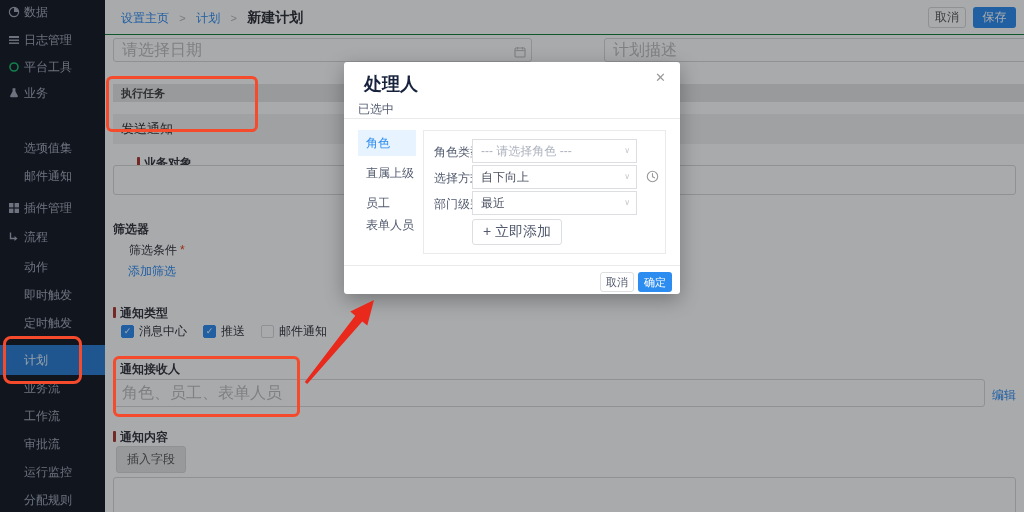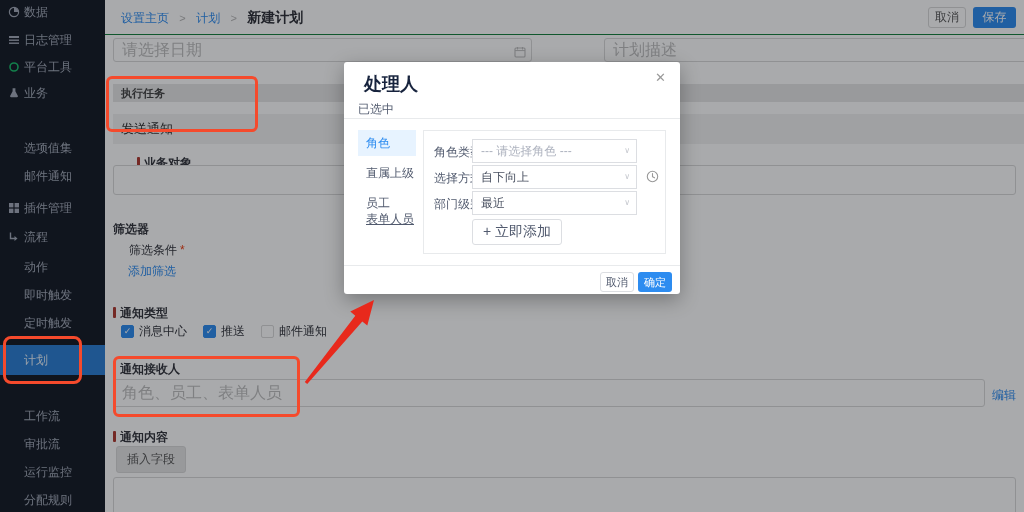--- a/index.html
+++ b/index.html
@@ -150,20 +150,23 @@
     </div>
     <div class="s-item" style="top:283px">
       <span class="lbl">即时触发</span>
     </div>
     <div class="s-item" style="top:311px">
       <span class="lbl">定时触发</span>
     </div>
     <div class="s-item active" style="top:345px">
       <span class="lbl">计划</span>
     </div>
+    <div class="s-item" style="top:376px">
+      <span class="lbl">业务流</span>
+    </div>
     <div class="s-item" style="top:404px">
       <span class="lbl">工作流</span>
     </div>
     <div class="s-item" style="top:432px">
       <span class="lbl">审批流</span>
     </div>
     <div class="s-item" style="top:460px">
       <span class="lbl">运行监控</span>
     </div>
     <div class="s-item" style="top:488px">
@@ -242,21 +245,21 @@
 
   <div class="modal">
     <div class="m-title">处理人</div>
     <div class="m-close">✕</div>
     <div class="m-selected">已选中</div>
     <div class="m-div"></div>
 
     <div class="m-tab sel" style="top:68px;">角色</div>
     <div class="m-tab" style="top:98px;">直属上级</div>
     <div class="m-tab" style="top:128px;">员工</div>
-    <div class="m-tab" style="top:144px;text-decoration:underline;">表单人员</div>
+    <div class="m-tab" style="top:150px;">表单人员</div>
 
     <div class="m-panel">
       <div class="m-row-lbl" style="top:13px;">角色类型</div>
       <div class="m-select" style="top:8px;">
         <span class="val ph">--- 请选择角色 ---</span>
         <span class="arr">∨</span>
       </div>
       <div class="m-row-lbl" style="top:39px;">选择方式</div>
       <div class="m-select" style="top:34px;">
         <span class="val">自下向上</span>

